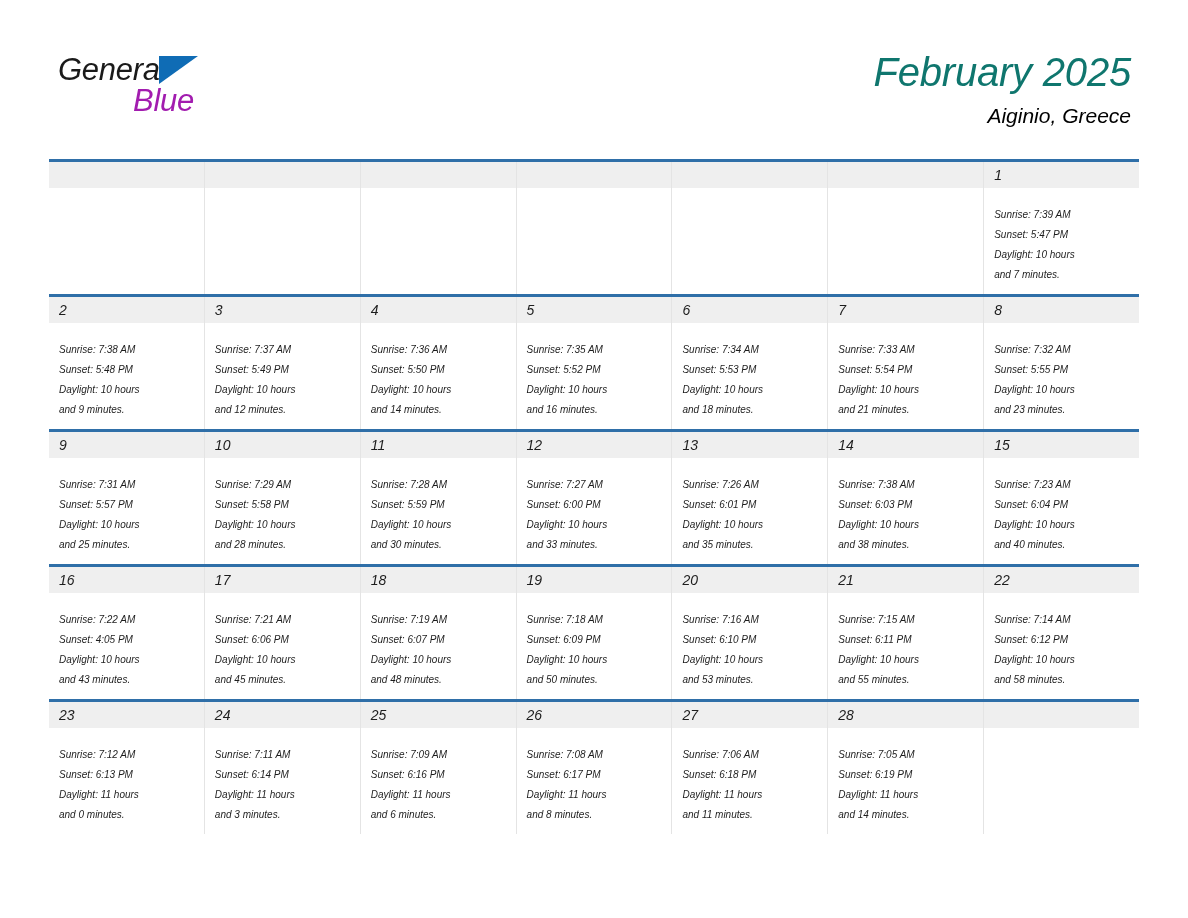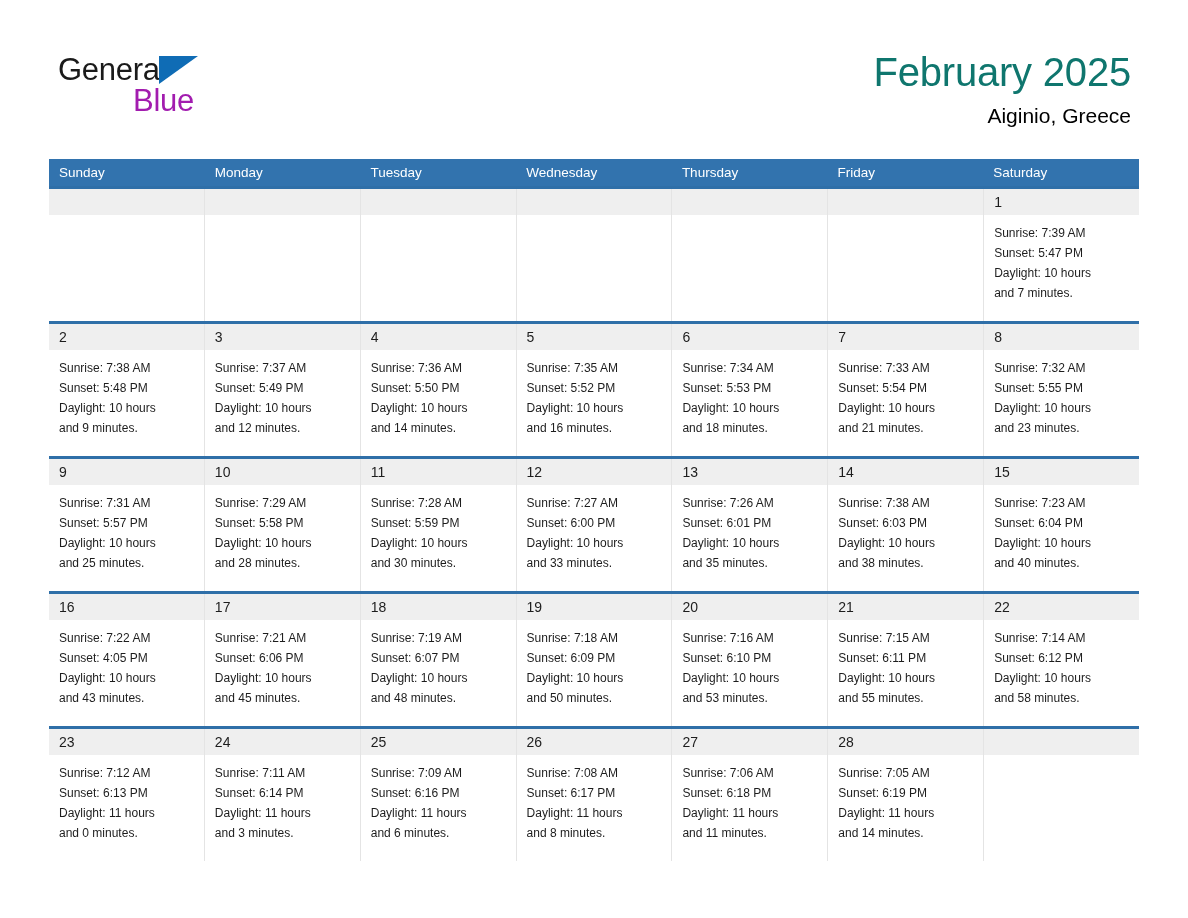--- a/index.html
+++ b/index.html
@@ -11,20 +11,21 @@
     height: 918px;
     font-family: "Liberation Sans", sans-serif;
     -webkit-font-smoothing: antialiased;
   }
   .page {
     position: relative;
     width: 1188px;
     height: 918px;
     background: #ffffff;
     overflow: hidden;
+    font-style: italic;
   }
 
   
   .header {
     position: absolute;
     left: 0; top: 0;
     width: 1188px;
     height: 152px;
   }
   .logo {
@@ -124,22 +125,22 @@
     height: 26px;
     background: #efefef;
     padding: 0 0 0 10px;
     font-size: 14px;
     line-height: 26px;
     color: #1d1d1d;
   }
   .day-cell.empty .day-num-strip { color: transparent; }
 
   .day-body {
-    padding: 8px 8px 0 10px;
-    font-size: 12px;
+    padding: 17px 8px 0 10px;
+    font-size: 10px;
     line-height: 20px;
     color: #1d1d1d;
   }
   .day-body div { white-space: nowrap; }
 </style>
 </head>
 <body>
 
 <div class="page">
 
@@ -153,29 +154,20 @@
 
     <div class="title-block">
       <div class="cal-title">February 2025</div>
       <div class="cal-subtitle">Aiginio, Greece</div>
     </div>
 
   </div>
 
   <div class="calendar">
 
-    <div class="weekday-row">
-      <div class="weekday">Sunday</div>
-      <div class="weekday">Monday</div>
-      <div class="weekday">Tuesday</div>
-      <div class="weekday">Wednesday</div>
-      <div class="weekday">Thursday</div>
-      <div class="weekday">Friday</div>
-      <div class="weekday">Saturday</div>
-    </div>
 
     <div class="week-row first">
       <div class="day-cell empty">
         <div class="day-num-strip"></div>
         <div class="day-body">
           <div></div>
           <div></div>
           <div></div>
           <div></div>
         </div>

